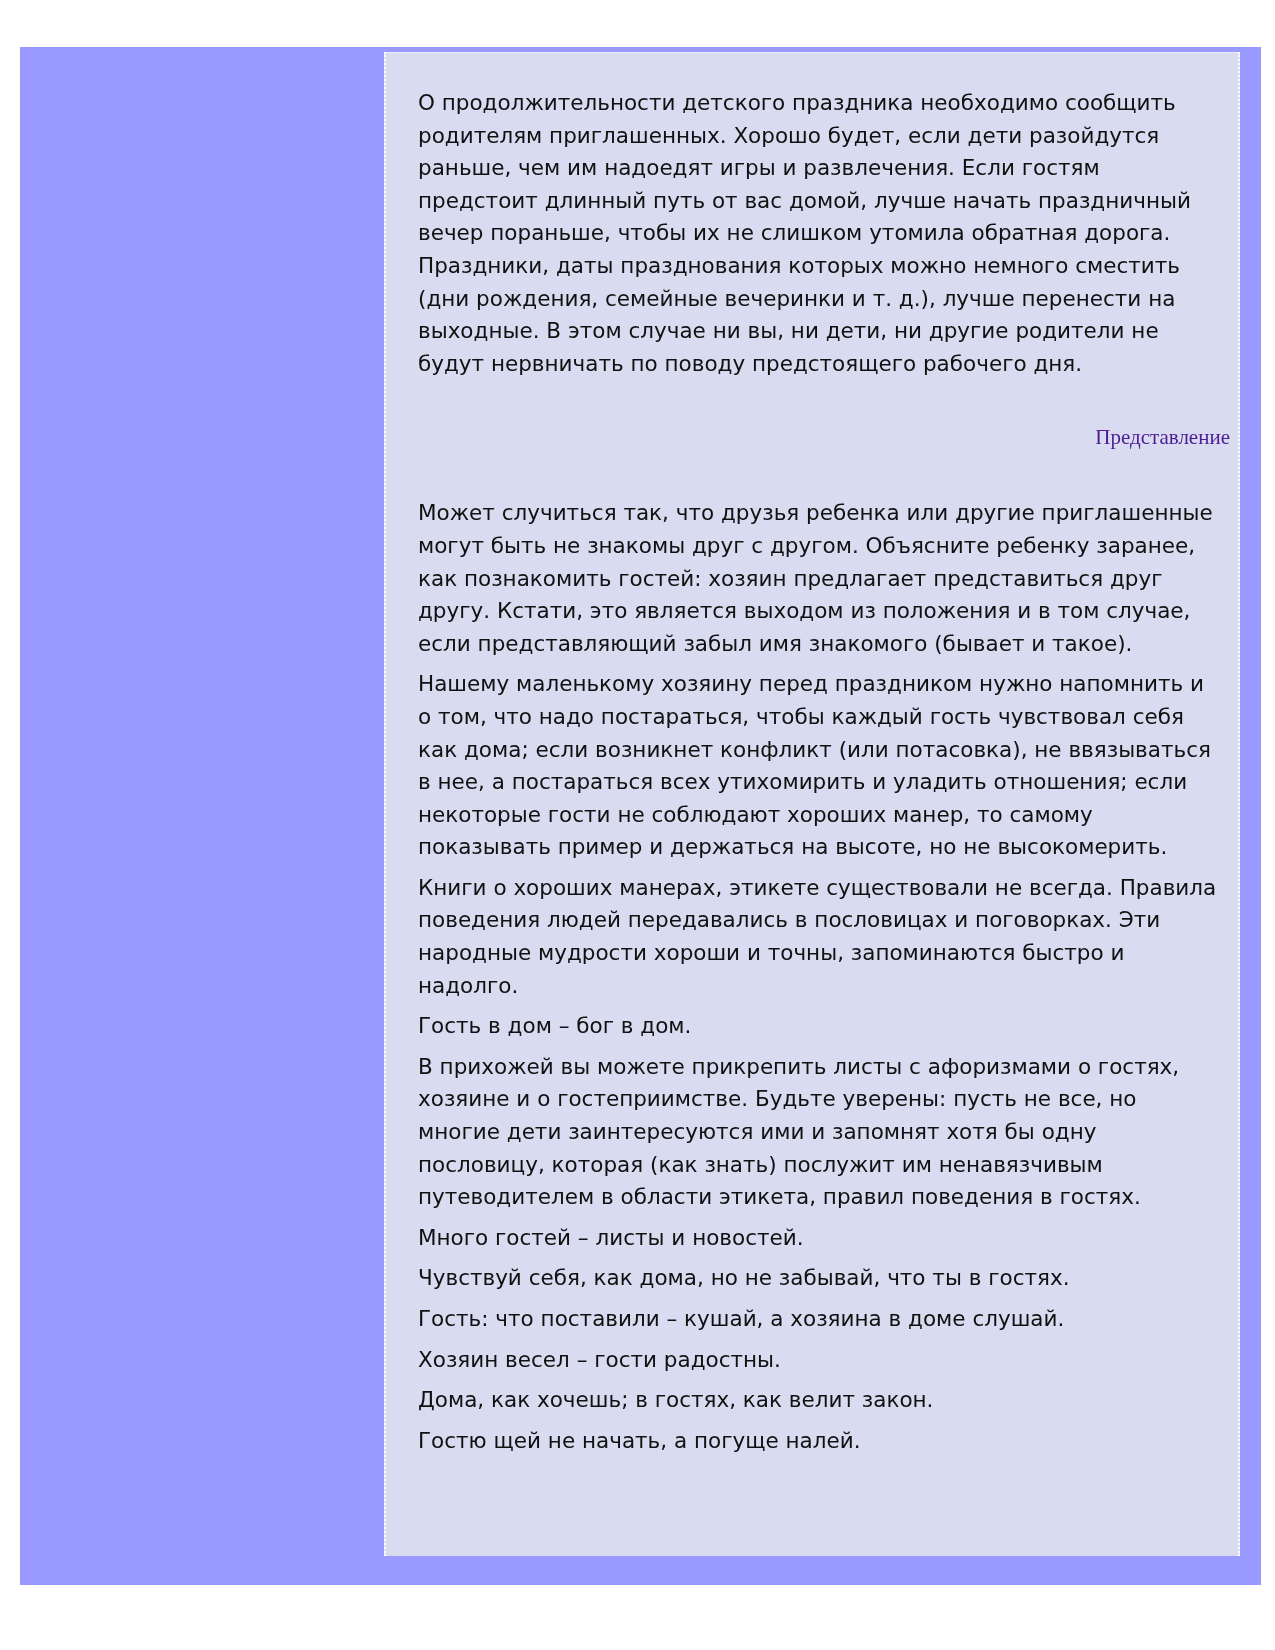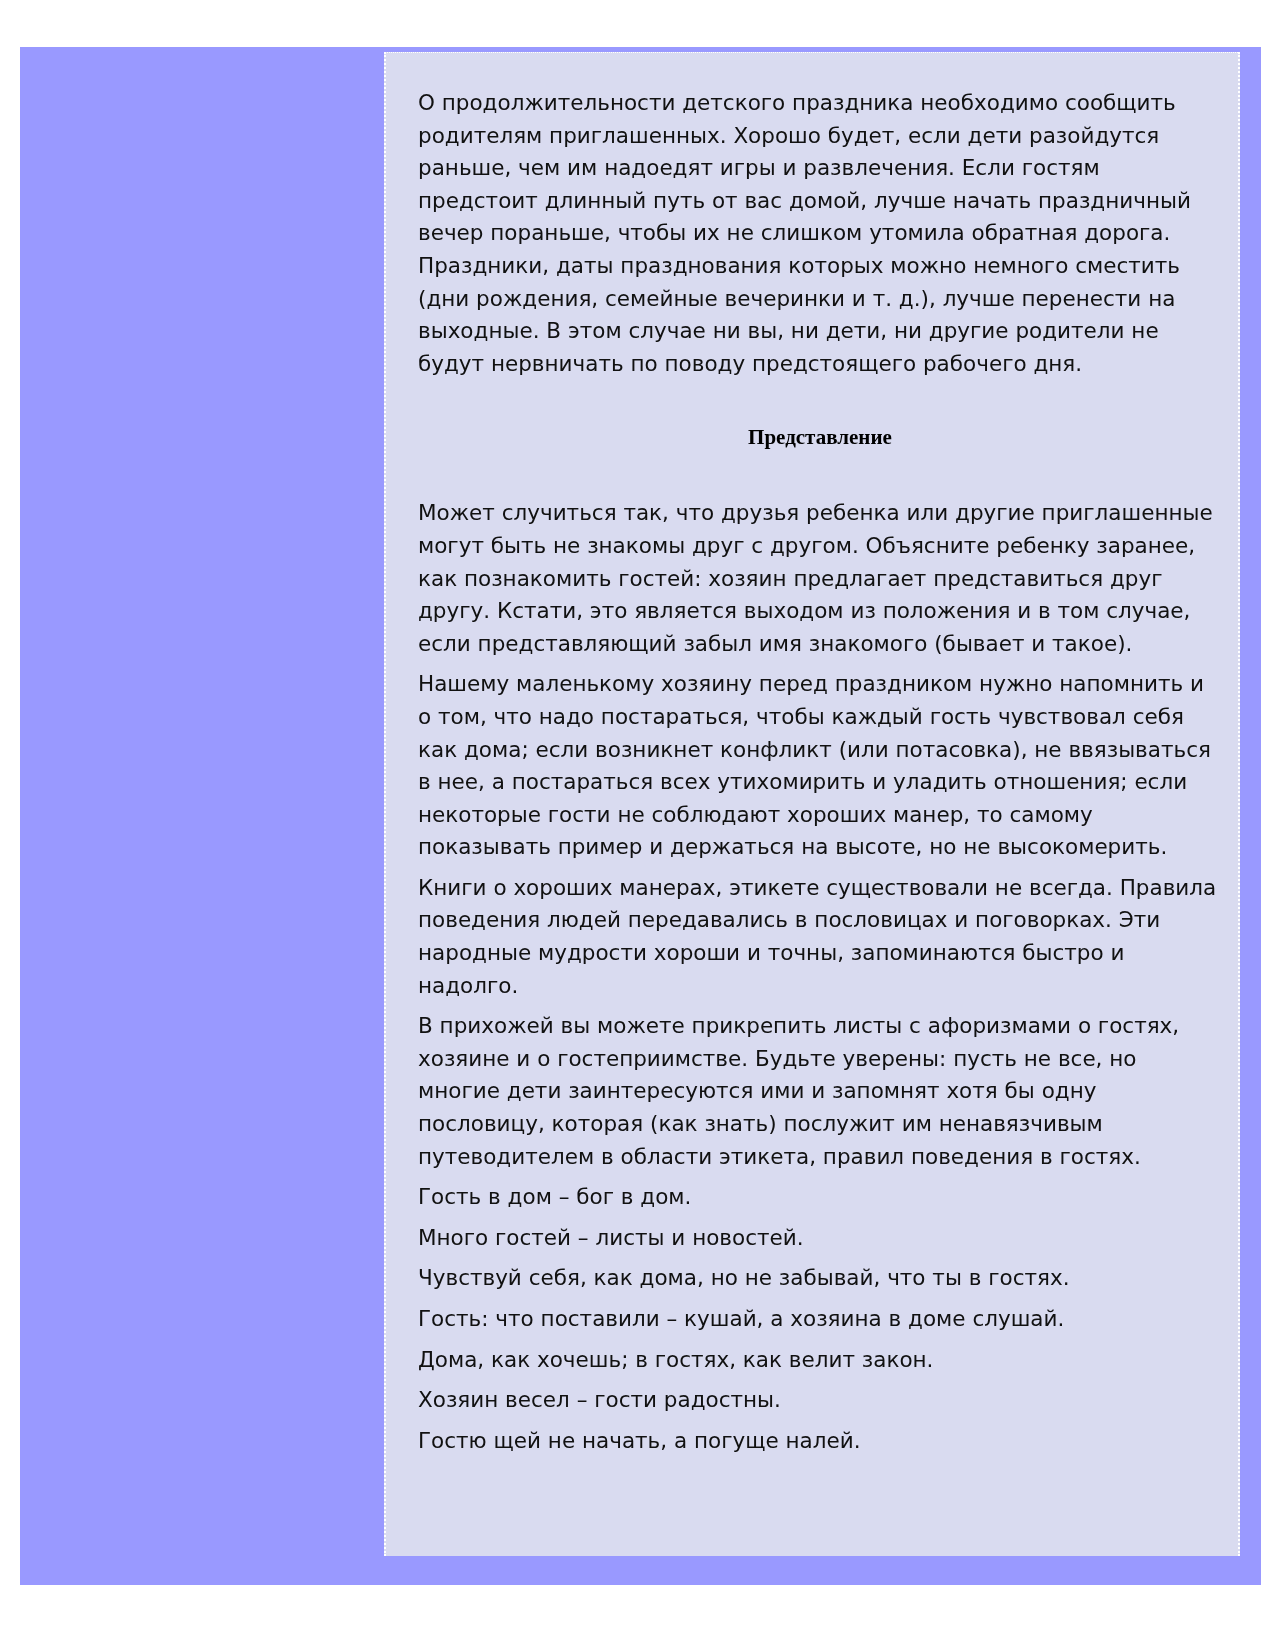--- a/index.html
+++ b/index.html
@@ -42,47 +42,47 @@
       font-family: "DejaVu Sans", sans-serif;
       font-size: 21.5px;
       line-height: 32.6px;
       color: #111111;
     }
     .text-block p {
       margin: 8px;
     }
     .section-heading {
       font-family: "Liberation Serif", serif;
-      font-weight: bold;
+      font-weight: normal;
       font-size: 21px;
-      text-align: center;
+      text-align: right;
       margin: 0;
       padding-top: 34px;
       padding-bottom: 37px;
       line-height: 30px;
-      color: #000000;
+      color: #4c1d95;
     }
   </style>
 </head>
 <body>
 
 <div class="outer-frame"></div>
 
 <div class="content-panel">
   <div class="text-block">
     <p>О продолжительности детского праздника необходимо сообщить родителям приглашенных. Хорошо будет, если дети разойдутся раньше, чем им надоедят игры и развлечения. Если гостям предстоит длинный путь от вас домой, лучше начать праздничный вечер пораньше, чтобы их не слишком утомила обратная дорога. Праздники, даты празднования которых можно немного сместить (дни рождения, семейные вечеринки и т. д.), лучше перенести на выходные. В этом случае ни вы, ни дети, ни другие родители не будут нервничать по поводу предстоящего рабочего дня.</p>
 
     <h2 class="section-heading">Представление</h2>
 
     <p>Может случиться так, что друзья ребенка или другие приглашенные могут быть не знакомы друг с другом. Объясните ребенку заранее, как познакомить гостей: хозяин предлагает представиться друг другу. Кстати, это является выходом из положения и в том случае, если представляющий забыл имя знакомого (бывает и такое).</p>
     <p>Нашему маленькому хозяину перед праздником нужно напомнить и о том, что надо постараться, чтобы каждый гость чувствовал себя как дома; если возникнет конфликт (или потасовка), не ввязываться в нее, а постараться всех утихомирить и уладить отношения; если некоторые гости не соблюдают хороших манер, то самому показывать пример и держаться на высоте, но не высокомерить.</p>
     <p>Книги о хороших манерах, этикете существовали не всегда. Правила поведения людей передавались в пословицах и поговорках. Эти народные мудрости хороши и точны, запоминаются быстро и надолго.</p>
+    <p>Гость в дом – бог в дом.</p>
+
     <p>В прихожей вы можете прикрепить листы с афоризмами о гостях, хозяине и о гостеприимстве. Будьте уверены: пусть не все, но многие дети заинтересуются ими и запомнят хотя бы одну пословицу, которая (как знать) послужит им ненавязчивым путеводителем в области этикета, правил поведения в гостях.</p>
-
-    <p>Гость в дом – бог в дом.</p>
     <p>Много гостей – листы и новостей.</p>
     <p>Чувствуй себя, как дома, но не забывай, что ты в гостях.</p>
     <p>Гость: что поставили – кушай, а хозяина в доме слушай.</p>
+    <p>Хозяин весел – гости радостны.</p>
     <p>Дома, как хочешь; в гостях, как велит закон.</p>
-    <p>Хозяин весел – гости радостны.</p>
     <p>Гостю щей не начать, а погуще налей.</p>
   </div>
 </div>
 
 </body></html>

